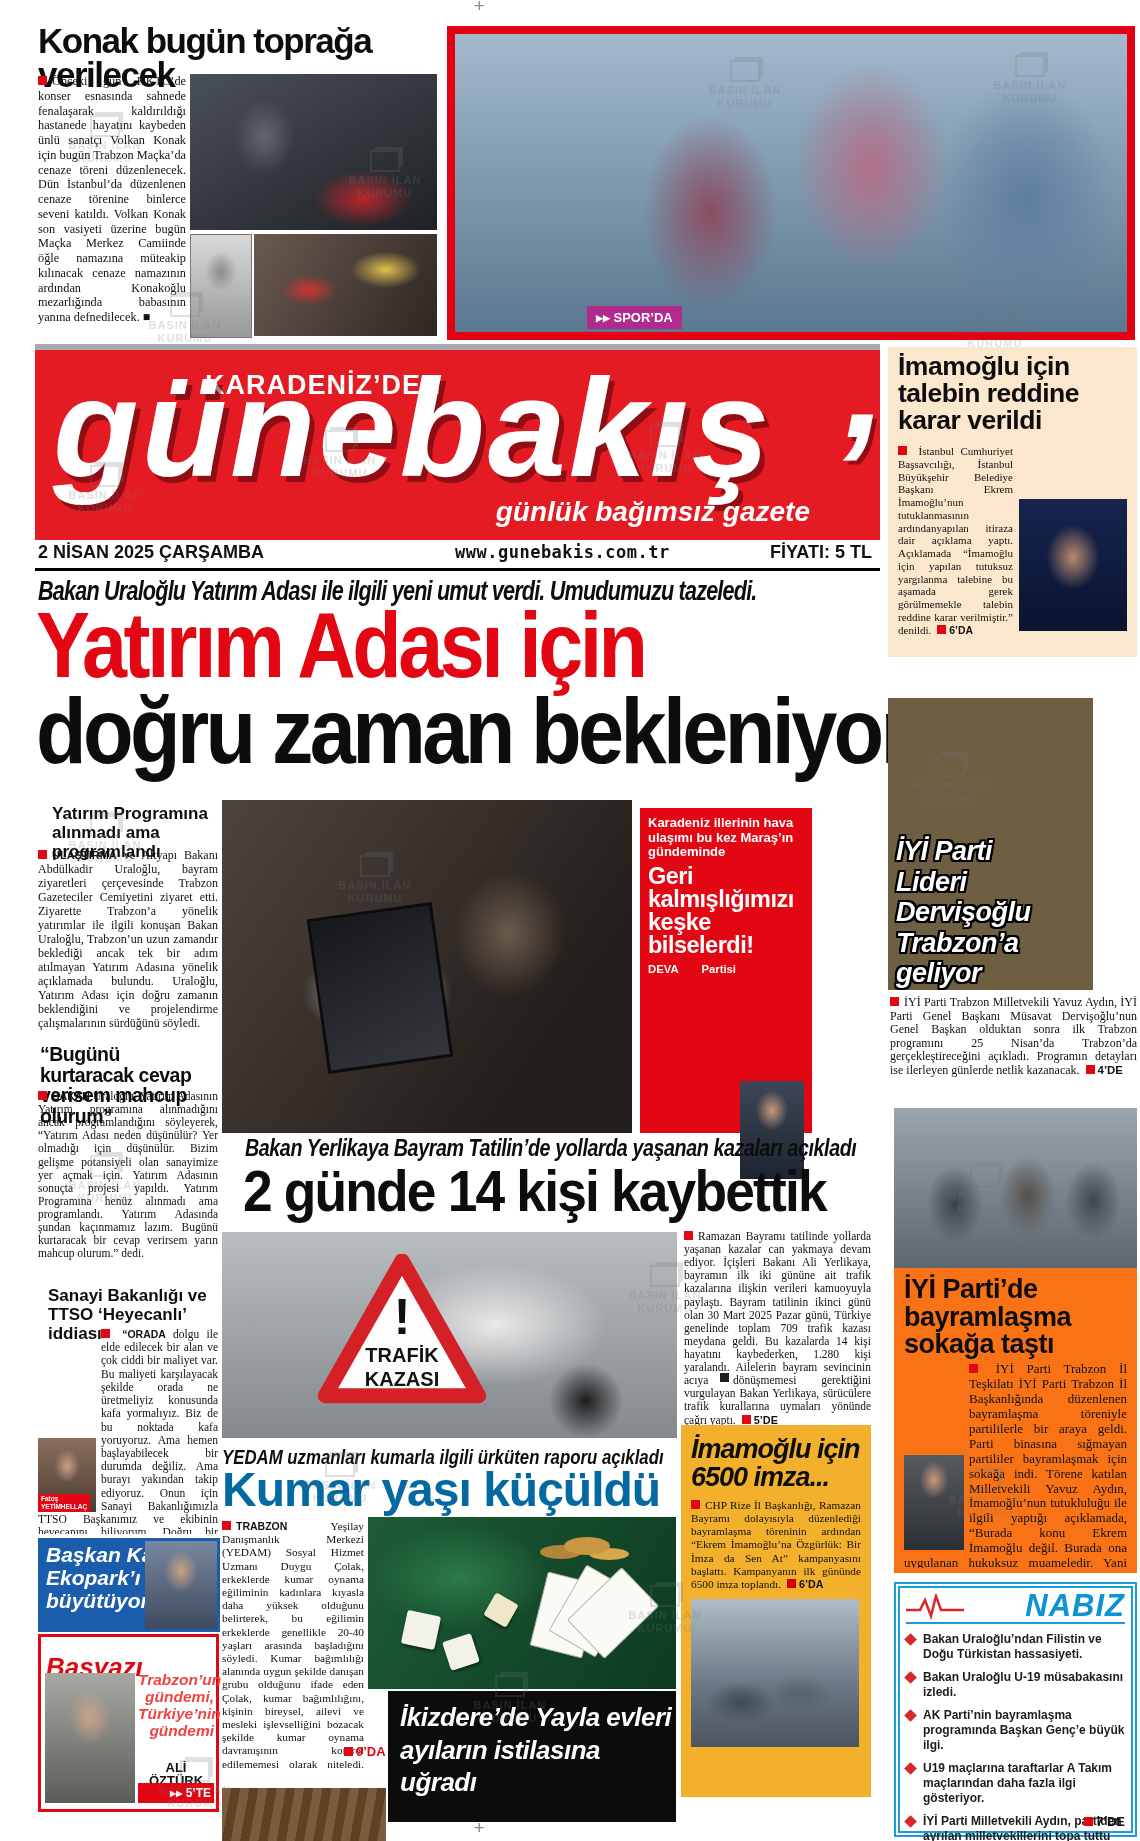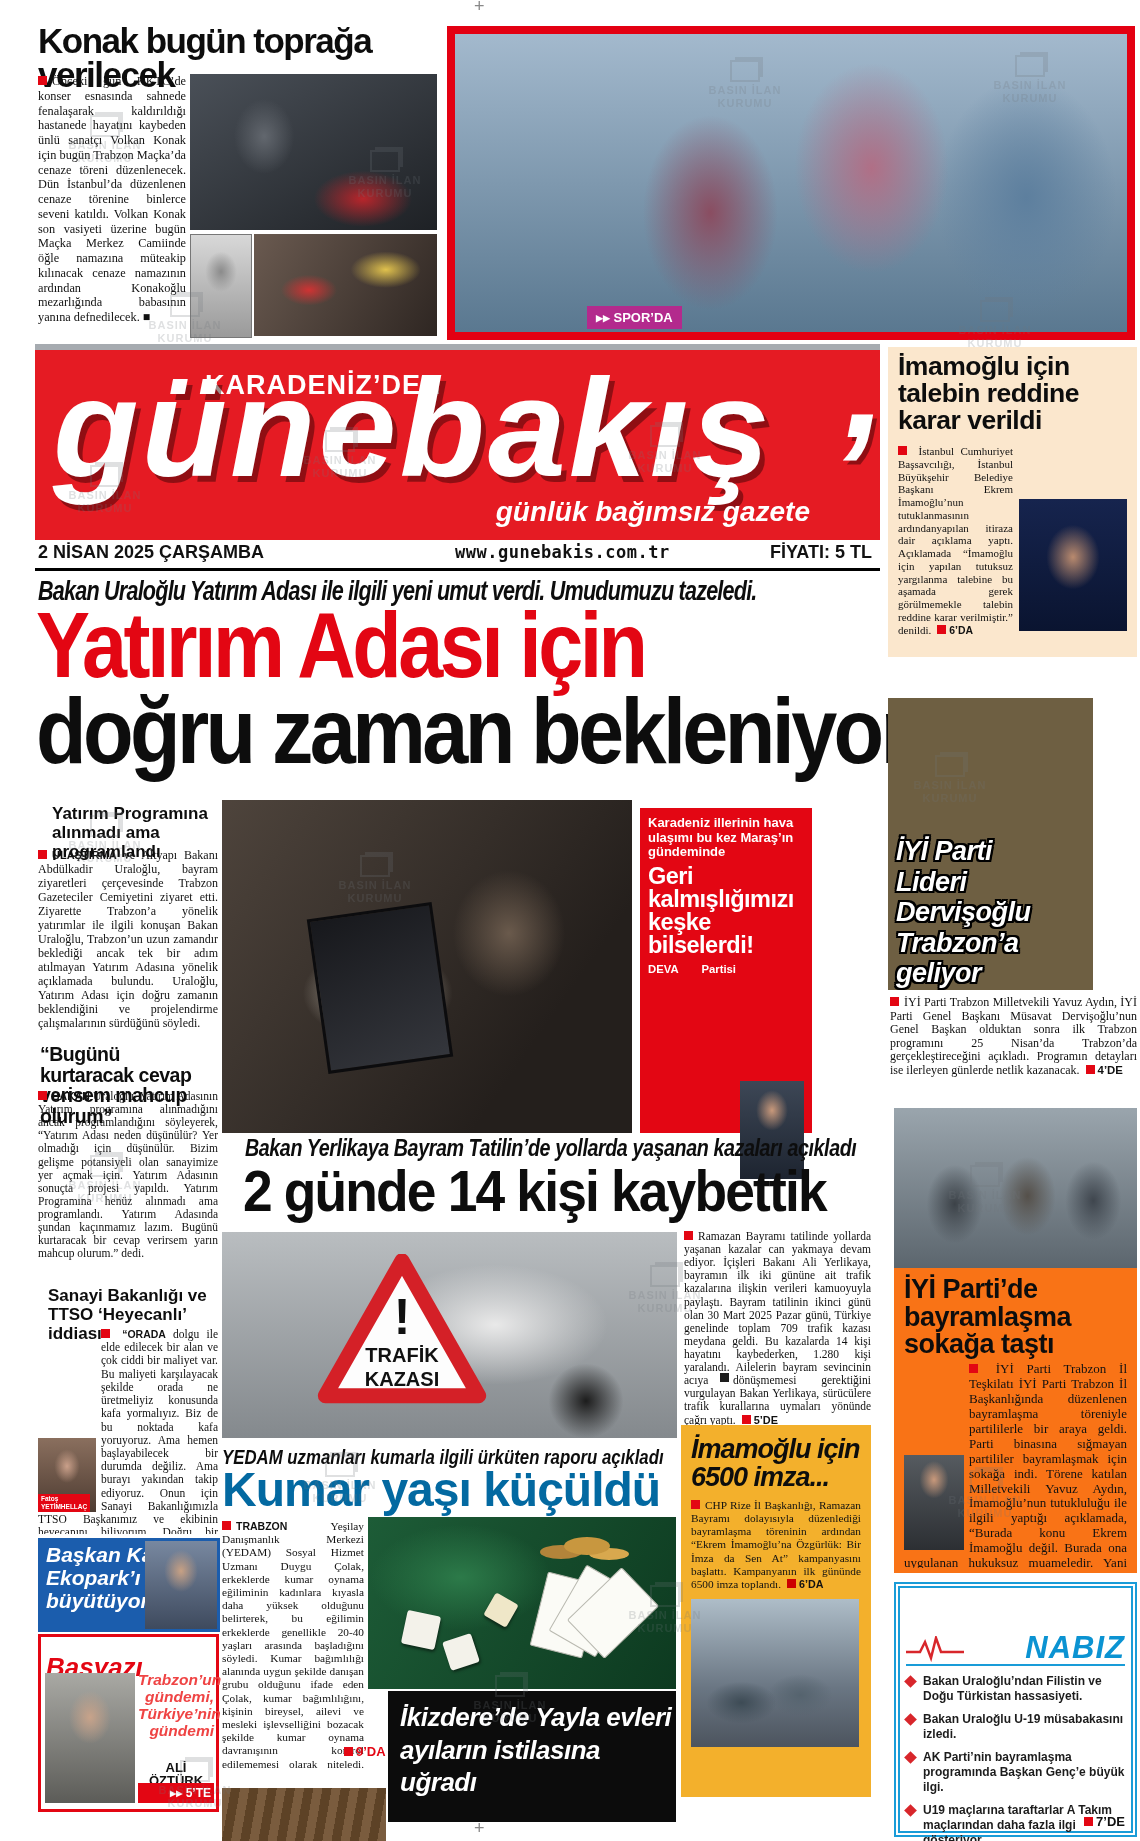--- a/index.html
+++ b/index.html
@@ -180,21 +180,21 @@
     <p class="abs serif bul" style="left:10px;top:254px;width:223px;height:206px;font-size:13px;line-height:1.15;overflow:hidden;">
       <span class="fl ph" style="position:relative;float:left;width:60px;height:95px;margin:93px 5px 0 0;background:radial-gradient(20px 26px at 50% 26%,#c9997b,transparent 72%),linear-gradient(#565b60,#2c2f33);"></span><span>İYİ Parti Trabzon İl Teşkilatı İYİ Parti Trabzon İl Başkanlığında düzenlenen bayramlaşma töreniyle partililerle bir araya geldi. Parti binasına sığmayan partililer bayramlaşmak için sokağa indi. Törene katılan Milletvekili Yavuz Aydın, İmamoğlu’nun tutukluluğu ile ilgili yaptığı açıklamada, “Burada konu Ekrem İmamoğlu değil. Burada ona uygulanan hukuksuz muameledir. Yani bizim sahip çıktığımız konu şahısların kimlikleri değildir. Aynı muamele kime yapılırsa yapılsın onun yanında oluruz” dedi.</span><span class="jump"><i class="sq"></i><span>4’DE</span></span>
     </p>
   </div>
 
   <div class="abs" style="left:894px;top:1582px;width:243px;height:255px;border:2px solid #199cd8;box-shadow:inset 0 0 0 2px #fff,inset 0 0 0 4px #199cd8;box-sizing:border-box;background:#fff;padding:8px 10px;">
     <div style="display:flex;justify-content:space-between;align-items:flex-end;border-bottom:2px solid #199cd8;padding-bottom:2px;">
       <svg width="60" height="26" viewBox="0 0 60 26">
         <polyline points="0,16 14,16 19,6 25,22 30,2 35,16 58,16" fill="none" stroke="#d8262b" stroke-width="2.5"></polyline>
       </svg>
-      <span style="font:italic 800 31px/0.9 'Liberation Sans';color:#0b93d2;letter-spacing:1px;margin-top:42px;">NABIZ</span>
+      <span style="font:italic 800 31px/0.9 'Liberation Sans';color:#0b93d2;letter-spacing:1px;">NABIZ</span>
     </div>
     <div style="margin-top:8px;">
       <div class="nabiz-item">
           <span class="diamond"></span>
           <span>Bakan Uraloğlu’ndan Filistin ve Doğu Türkistan hassasiyeti.</span>
         </div>
       <div class="nabiz-item">
           <span class="diamond"></span>
           <span>Bakan Uraloğlu U-19 müsabakasını izledi.</span>
         </div>

